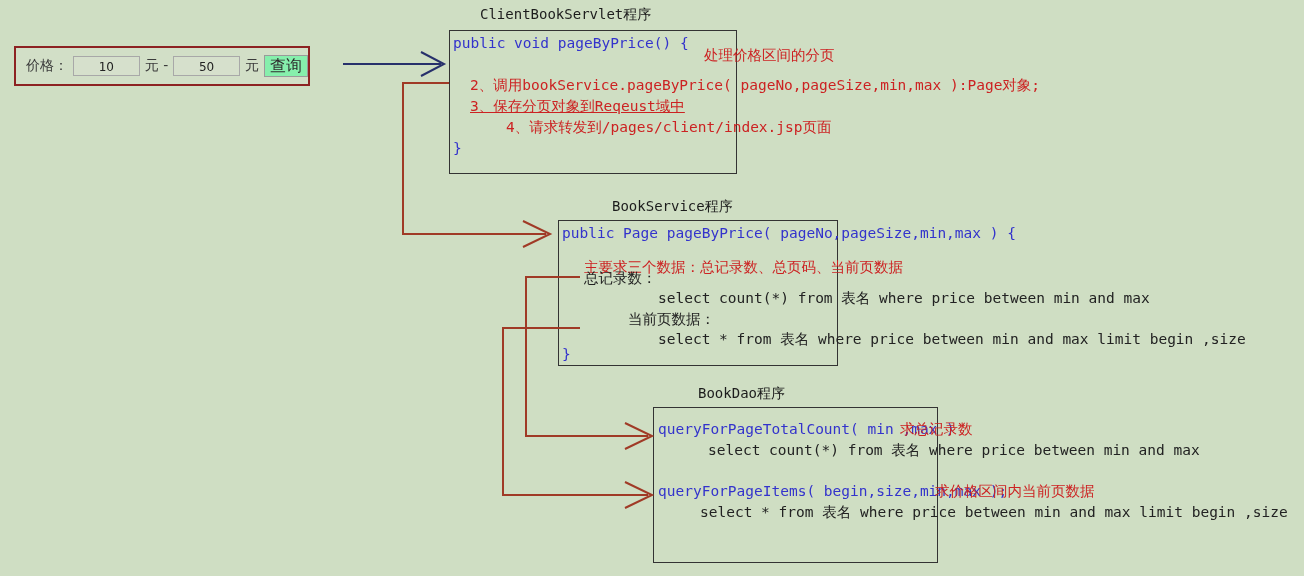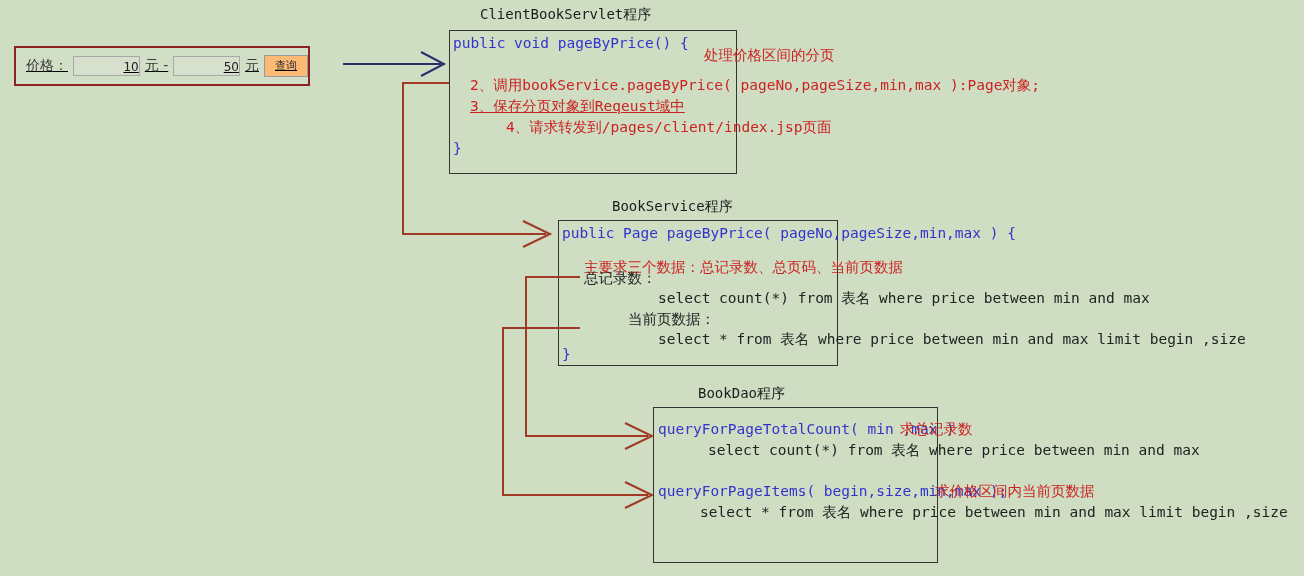--- a/index.html
+++ b/index.html
@@ -28,47 +28,46 @@
     top: 46px;
     width: 296px;
     height: 40px;
     border: 2px solid #8d2222;
     background: #d2dfc7;
     box-sizing: border-box;
     display: flex;
     align-items: center;
     padding-left: 10px;
     gap: 5px;
-    text-decoration: underline;
   }
   .search-panel .lbl {
     font-family: "DejaVu Sans", "Liberation Sans", sans-serif;
     font-size: 14px;
     color: #3b3b3b;
     white-space: nowrap;
   }
   .search-panel .txtbox {
     width: 72px;
     height: 20px;
     border: 1px solid #a8a8a8;
     background: #d6e0cc;
     font-family: "DejaVu Sans", "Liberation Sans", sans-serif;
     font-size: 12px;
     color: #222;
-    text-align: right;
+    text-align: center;
     line-height: 20px;
     box-sizing: border-box;
   }
   .search-panel .btn {
     height: 22px;
     min-width: 44px;
     border: 1px solid #9a9a9a;
-    background: #fdba74;
+    background: #86efac;
     font-family: "DejaVu Sans", "Liberation Sans", sans-serif;
-    font-size: 11px;
+    font-size: 16px;
     color: #2e2e2e;
     text-align: center;
     line-height: 20px;
     padding: 0 5px;
     box-sizing: border-box;
   }
 
   
   .block-title {
     position: absolute;

